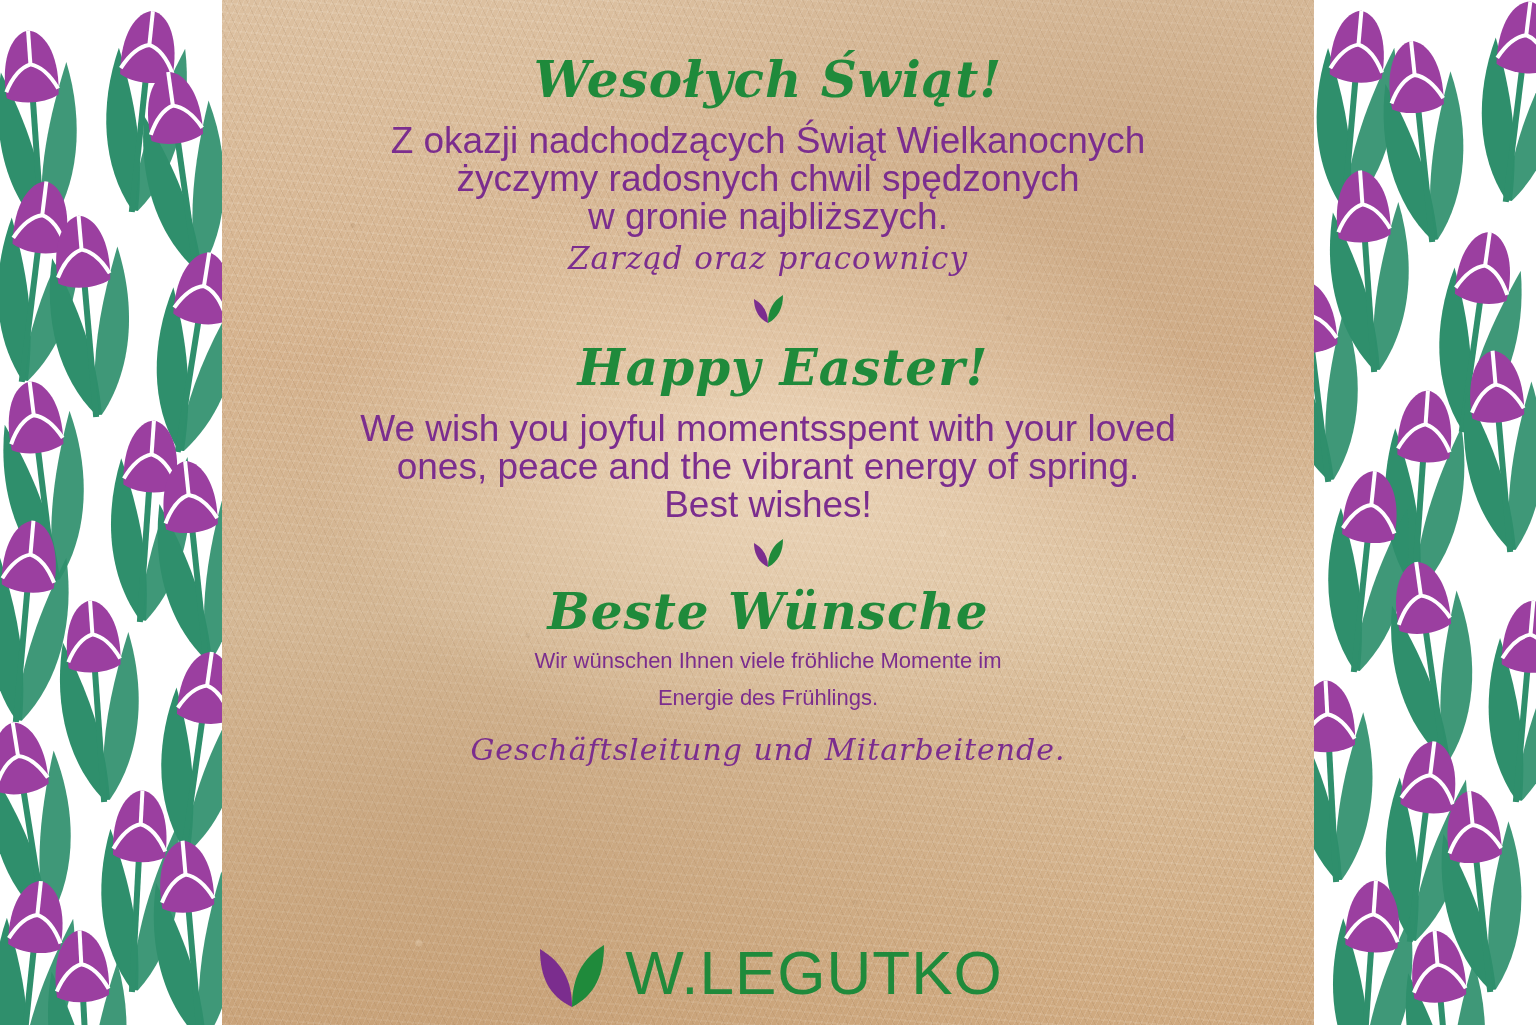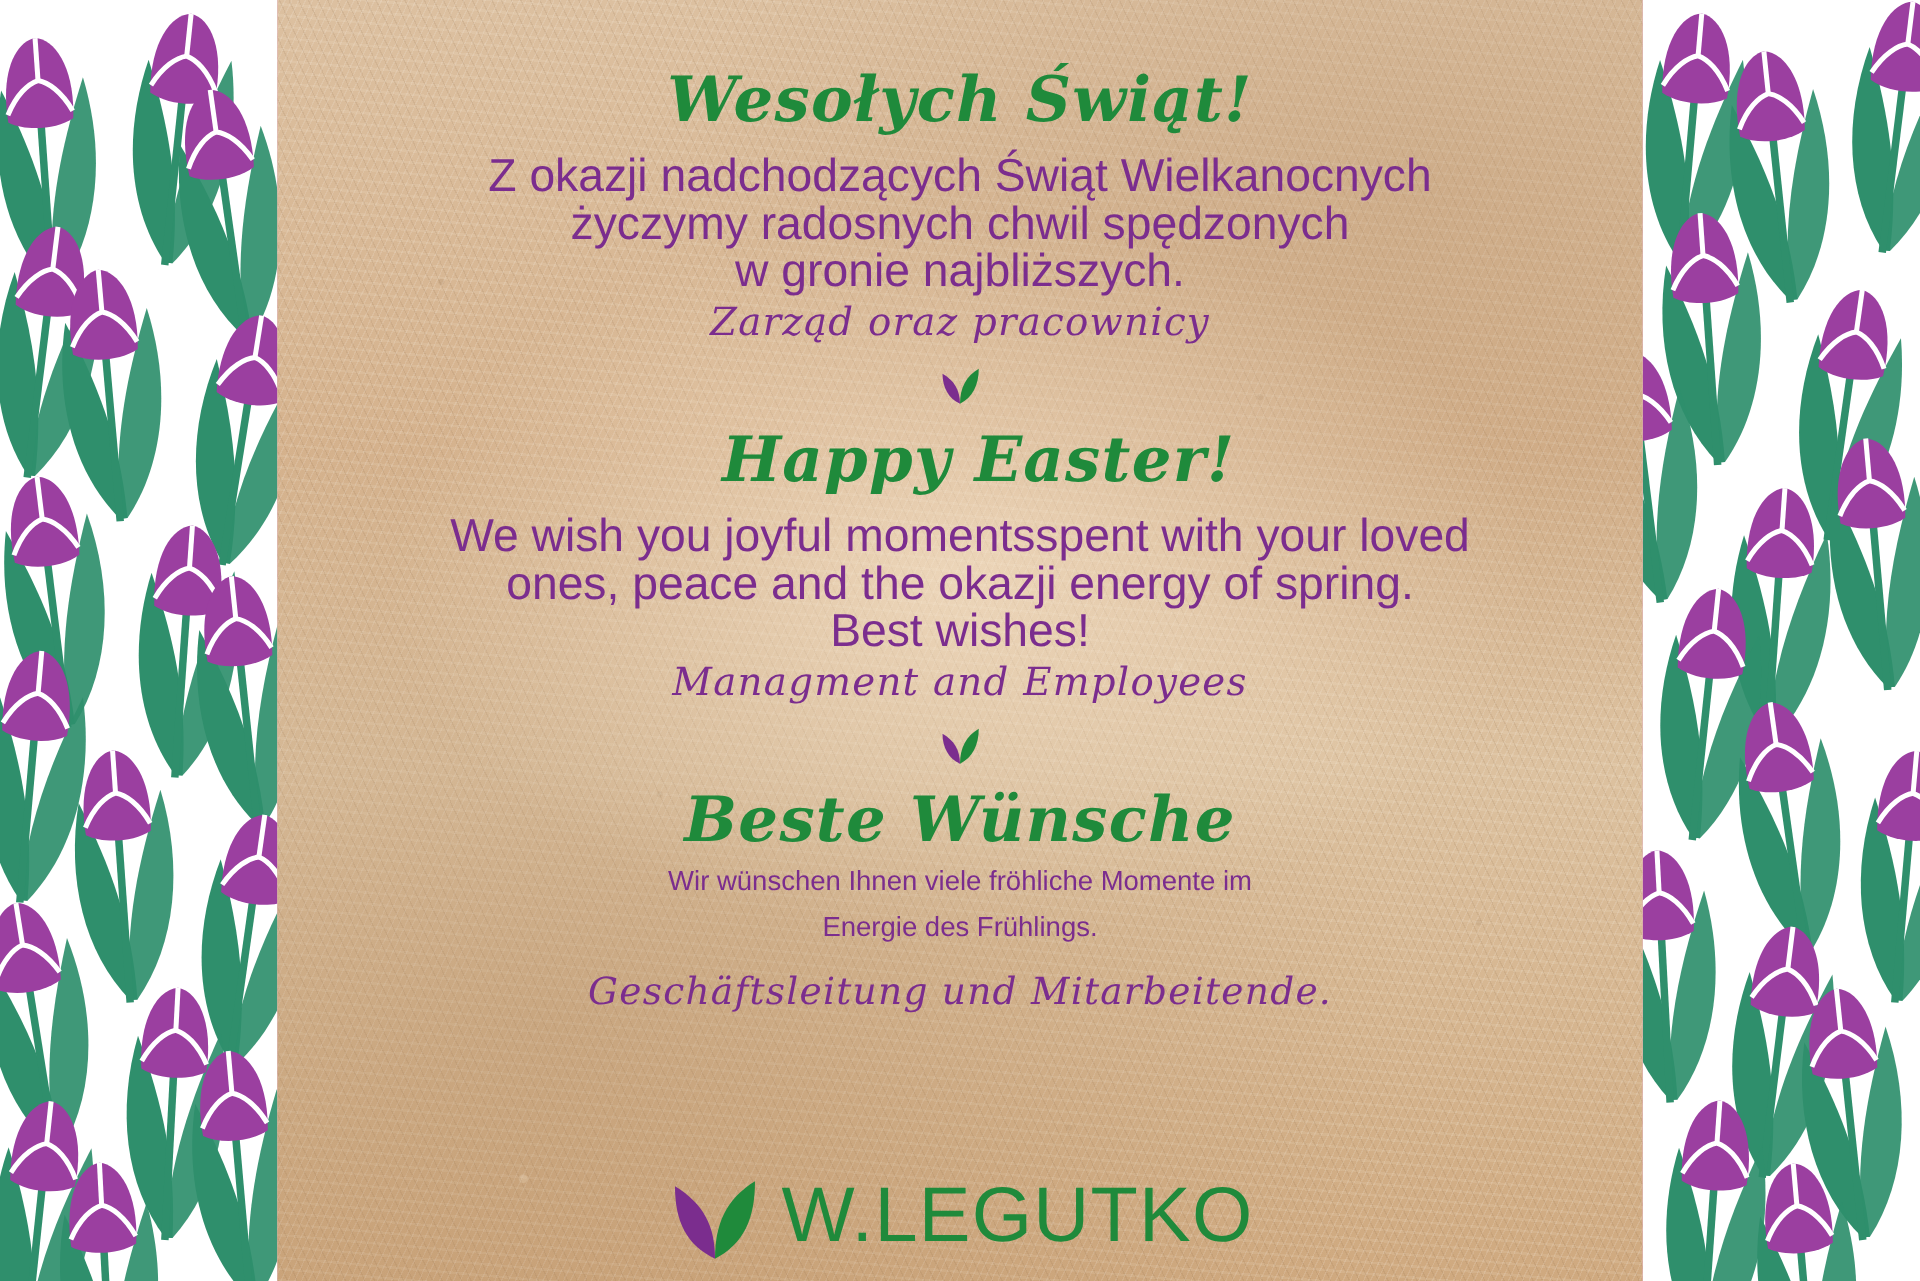--- a/index.html
+++ b/index.html
@@ -11,21 +11,21 @@
     width: 1536px;
     height: 1025px;
     overflow: hidden;
     font-family: "Liberation Sans", sans-serif;
   }
 
   #card {
     position: relative;
     width: 1536px;
     height: 1025px;
-    background: #d946ef;
+    background: #5eead4;
     overflow: hidden;
   }
 
   
   .border-strip {
     position: absolute;
     top: 0;
     height: 1025px;
     width: 222px;
     background: #ffffff;
@@ -241,23 +241,22 @@
           <path d="M20,33 C20,20 25,11 35,5 C35,18 30,28 20,33 Z" fill="#1f8a3b"></path>
         </svg>
       </div>
 
       <div class="gap-b"></div>
 
       <div class="block">
         <p class="heading-script h-en">Happy Easter!</p>
         <div class="gap-a"></div>
         <p class="body-text">We wish you joyful momentsspent with your loved</p>
-        <p class="body-text">ones, peace and the okazji energy of spring.</p>
+        <p class="body-text">ones, peace and the vibrant energy of spring.</p>
         <p class="body-text">Best wishes!</p>
-        <p class="signature">Managment and Employees</p>
       </div>
 
       <div class="divider-leaf">
         <svg width="40" height="34" viewBox="0 0 40 34">
           <path d="M20,33 C20,22 15,14 6,9 C6,20 11,29 20,33 Z" fill="#7b2d8e"></path>
           <path d="M20,33 C20,20 25,11 35,5 C35,18 30,28 20,33 Z" fill="#1f8a3b"></path>
         </svg>
       </div>
 
       <div class="gap-b"></div>

